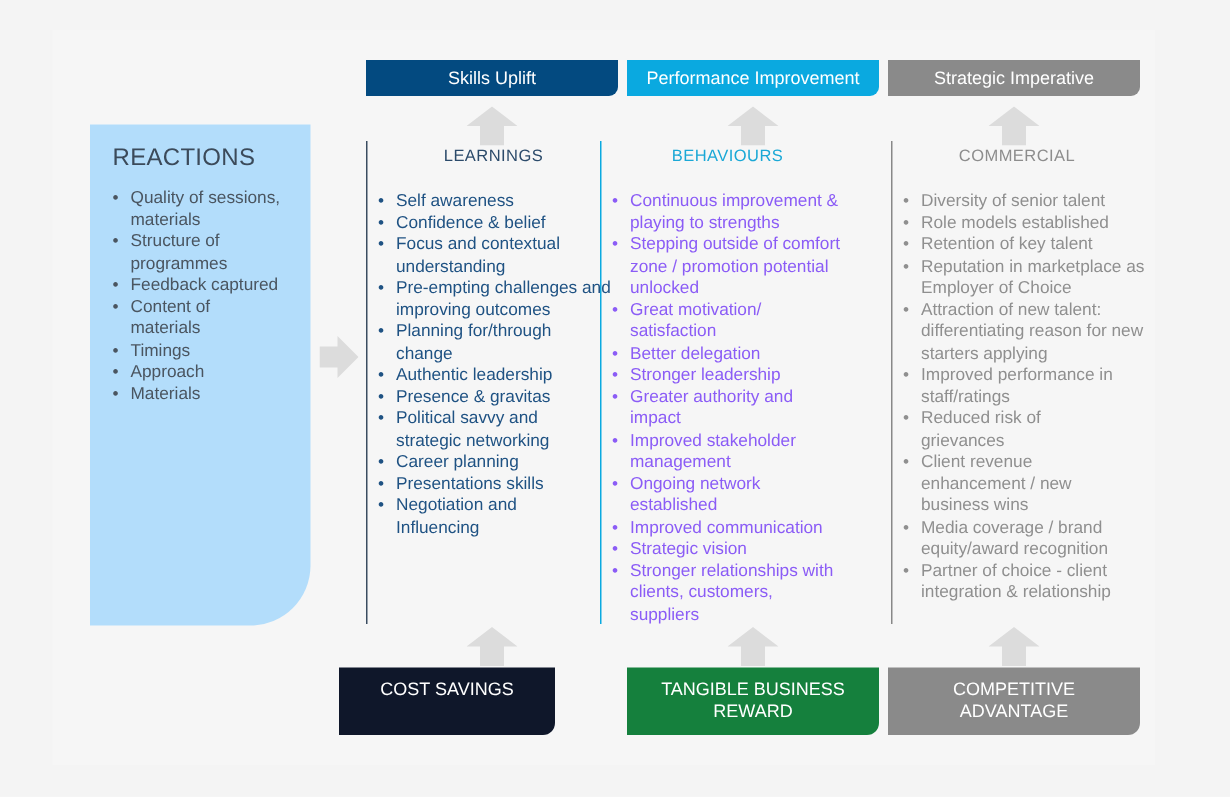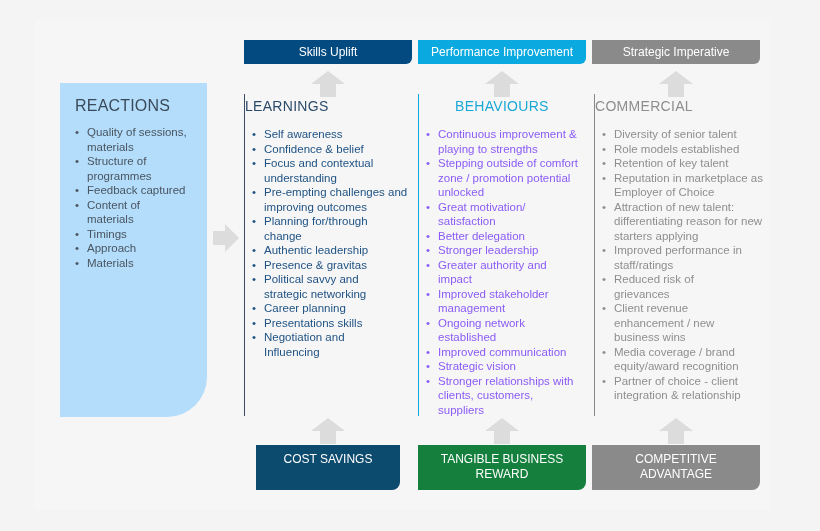--- a/index.html
+++ b/index.html
@@ -35,21 +35,21 @@
   .tab {
     position:absolute; top:40px; height:24px; color:#fff; font-size:12px;
     display:flex; align-items:center; justify-content:center;
     border-bottom-right-radius:6px;
   }
   .up-arrow { position:absolute; width:34px; height:26px; }
   .col {
     position:absolute; top:94px; height:322px; border-left:1.5px solid #333;
   }
   .col h2 {
-    margin:0; text-align:left; font-size:14px; font-weight:normal;
+    margin:0; text-align:center; font-size:11px; font-weight:normal;
     letter-spacing:0.3px; padding-top:4px;
   }
   .col ul { list-style:none; margin:0; padding:0; position:absolute; left:6px; top:33px; }
   .bottom {
     position:absolute; top:445px; height:45px; color:#fff; font-size:12px;
     display:flex; align-items:flex-start; justify-content:center; text-align:center;
     padding-top:7px; box-sizing:border-box; border-bottom-right-radius:8px; line-height:14.5px;
   }
 </style>
 </head>
@@ -104,21 +104,21 @@
     <li style="width:125px">Planning for/through change</li>
     <li>Authentic leadership</li>
     <li>Presence &amp; gravitas</li>
     <li style="width:125px">Political savvy and strategic networking</li>
     <li>Career planning</li>
     <li>Presentations skills</li>
     <li style="width:110px">Negotiation and Influencing</li>
   </ul>
 </div>
 
-<div class="col" style="left:418px;width:168px;border-left-color:#0aa9e0;padding-left:36px;">
+<div class="col" style="left:400px;width:168px;border-left-color:#0aa9e0;">
   <h2 style="color:#1aa8d6;">BEHAVIOURS</h2>
   <ul style="width:160px;color:#8b5cf6;">
     <li style="width:145px">Continuous improvement &amp; playing to strengths</li>
     <li style="width:145px">Stepping outside of comfort zone / promotion potential unlocked</li>
     <li style="width:110px">Great motivation/ satisfaction</li>
     <li>Better delegation</li>
     <li>Stronger leadership</li>
     <li style="width:125px">Greater authority and impact</li>
     <li style="width:130px">Improved stakeholder management</li>
     <li style="width:110px">Ongoing network established</li>
@@ -147,21 +147,21 @@
 <svg class="up-arrow" style="left:311px;top:418px;" viewBox="0 0 34 26">
   <polygon points="17,0 34,13 25,13 25,26 9,26 9,13 0,13" fill="#dcdcdc"></polygon>
 </svg>
 <svg class="up-arrow" style="left:485px;top:418px;" viewBox="0 0 34 26">
   <polygon points="17,0 34,13 25,13 25,26 9,26 9,13 0,13" fill="#dcdcdc"></polygon>
 </svg>
 <svg class="up-arrow" style="left:659px;top:418px;" viewBox="0 0 34 26">
   <polygon points="17,0 34,13 25,13 25,26 9,26 9,13 0,13" fill="#dcdcdc"></polygon>
 </svg>
 
-<div class="bottom" style="left:256px;width:144px;background:#0c4a6e;">
+<div class="bottom" style="left:226px;width:144px;background:#0f172a;">
   <span>COST SAVINGS</span>
 </div>
 <div class="bottom" style="left:418px;width:168px;background:#15803d;">
   <span style="width:130px;display:block;">TANGIBLE BUSINESS REWARD</span>
 </div>
 <div class="bottom" style="left:592px;width:168px;background:#8a8a8a;">
   <span style="width:100px;display:block;">COMPETITIVE ADVANTAGE</span>
 </div>
 
 </body></html>

